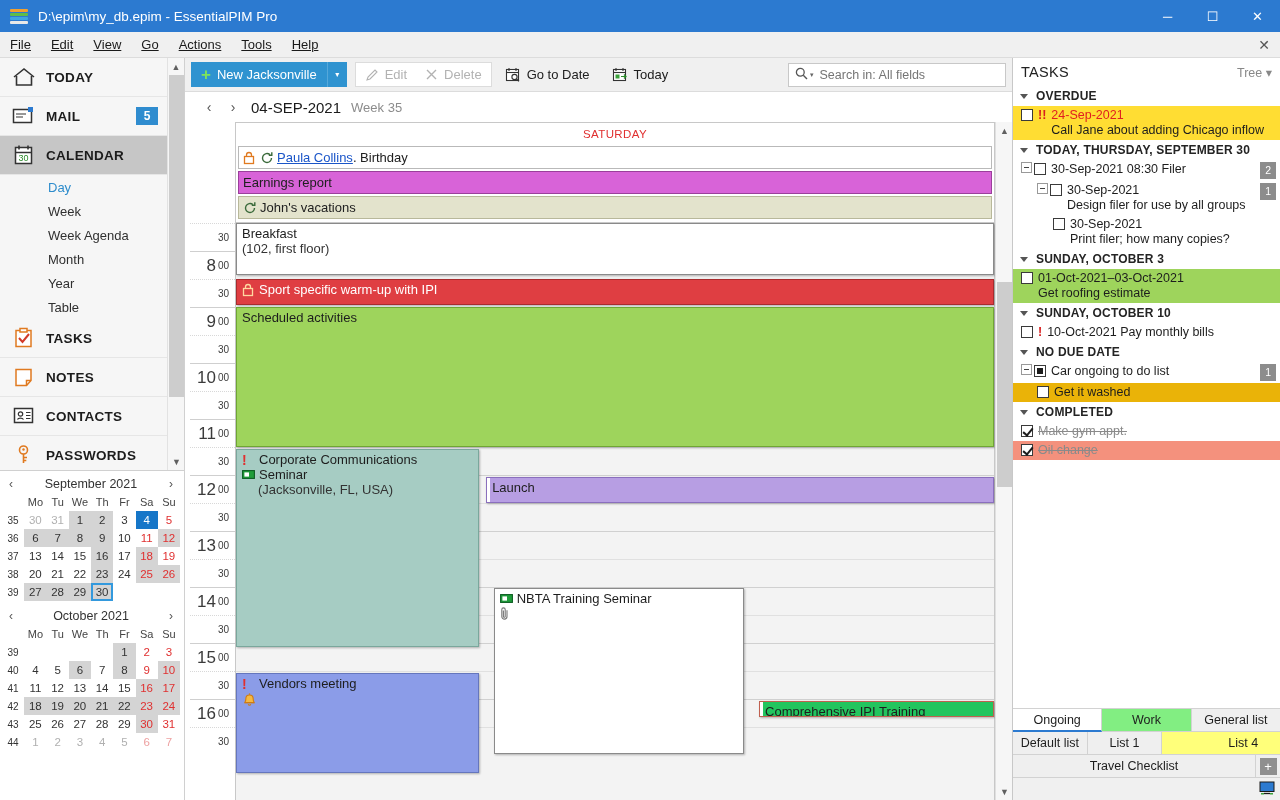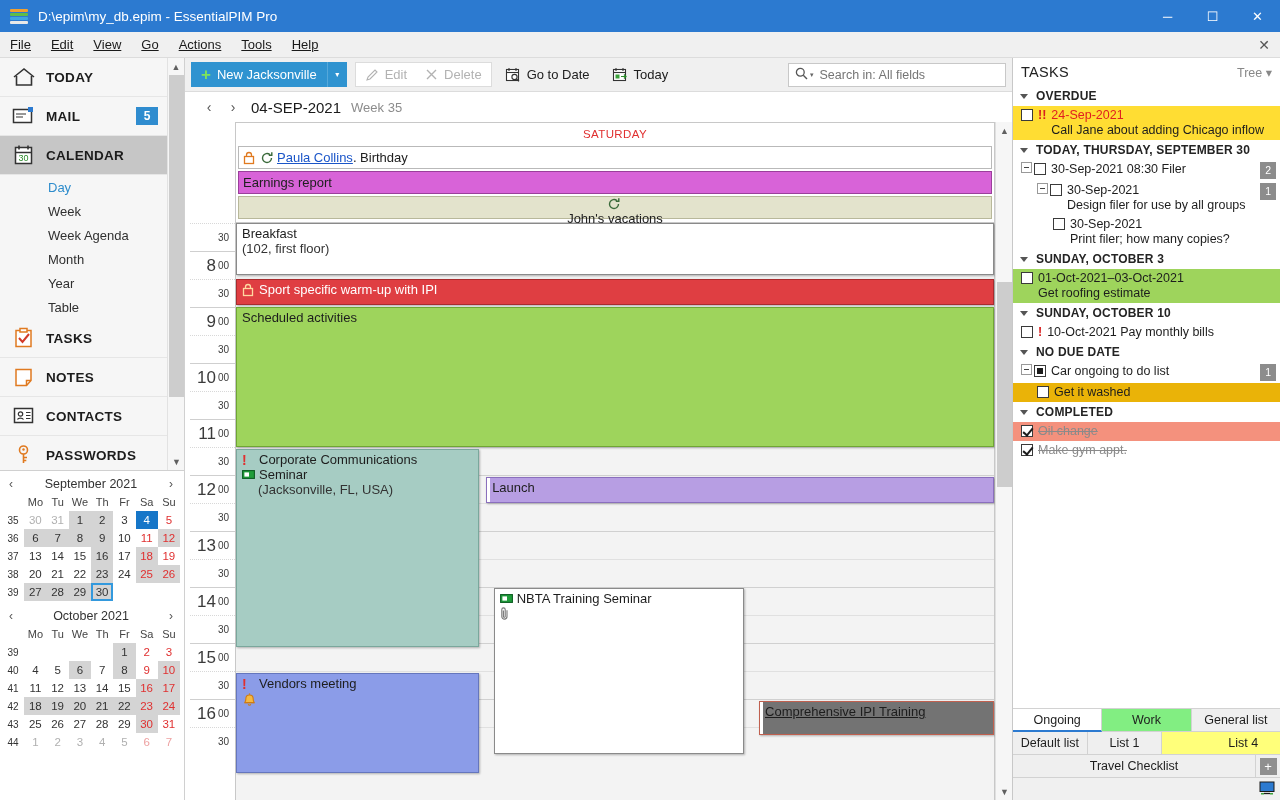--- a/index.html
+++ b/index.html
@@ -92,21 +92,21 @@
   .dn-date{font-size:15px;color:#1a1a1a;margin-left:6px;}
   .dn-week{font-size:13px;color:#8c8c8c;margin-left:10px;}
 
   
   .calwrap{flex:1;display:flex;overflow:hidden;background:#fff;padding-left:5px;}
   .calbody{flex:1;display:flex;flex-direction:column;min-width:0;}
   .dayhead{height:22px;border:1px solid #c8c8c8;border-bottom:0;margin-left:45px;display:flex;align-items:center;justify-content:center;
            color:#e03030;font-size:11.5px;letter-spacing:.4px;background:#fff;}
   .allday{margin-left:45px;border:1px solid #c8c8c8;border-top:0;background:#fff;padding:2px 2px 3px 2px;}
   .ad-ev{height:23px;display:flex;align-items:center;padding:0 4px;font-size:13px;margin-bottom:2px;border:1px solid #b9b9b9;}
-  .ad-ev:last-child{margin-bottom:0;flex-direction:column;}
+  .ad-ev:last-child{margin-bottom:0;}
   .ad-link{color:#1a55c8;text-decoration:underline;}
   .icn{width:14px;height:14px;margin-right:3px;flex:0 0 auto;display:inline-block;}
 
   .gridarea{flex:1;display:flex;overflow:hidden;position:relative;}
   .gutter{width:45px;flex:0 0 45px;background:#fff;}
   .slot{height:28px;border-top:1px solid #e8e8e8;display:flex;align-items:center;justify-content:flex-end;padding-right:6px;}
   .slot.hr{border-top:1px solid #cfcfcf;}
   .slot.half{border-top:1px dotted #d8d8d8;}
   .hrnum{font-size:17px;color:#3b3b3b;}
   .minnum{font-size:10px;color:#3b3b3b;margin-left:2px;}
@@ -691,21 +691,21 @@
                   <span class="icn"><span style="color:#e03030;font-weight:bold;font-size:14px;line-height:1">!</span></span>
                   <span>Vendors meeting</span>
                 </div>
                 <div><span class="icn"><svg width="15" height="16" viewBox="0 0 15 16">
                       <path d="M3 11.5c0-1 .8-1.4.8-3.6C3.8 5.6 5.3 4 7.5 4s3.7 1.6 3.7 3.9c0 2.2.8 2.6.8 3.6z" fill="#f5b942" stroke="#d07c12" stroke-width="1.1"></path>
                       <path d="M2.4 11.8h10.2" stroke="#d07c12" stroke-width="1.2"></path>
                       <path d="M6.2 13.2a1.4 1.4 0 002.6 0" fill="none" stroke="#d07c12" stroke-width="1.1"></path>
                       <path d="M7.5 2.4v1.4" stroke="#d07c12" stroke-width="1.2"></path>
                     </svg></span></div>
               </div>
-              <div class="ev" style="top: 478px; height: 34px; left: 69%; width: 31%; background: #737373; border-color: rgb(192, 96, 79); color: rgb(29, 29, 29); text-decoration: underline;">
+              <div class="ev" style="top: 478px; height: 16px; left: 69%; width: 31%; background: #22c55e; border-color: rgb(192, 96, 79); color: rgb(29, 29, 29); text-decoration: underline;">
                 <span class="bar" style="background:#ffffff"></span>
                 <div class="t" style="display:flex;align-items:center">
                   <span>Comprehensive IPI Training</span>
                 </div>
               </div>
             </div>
         </div>
       </div>
       <div class="vsb">
         <div class="a top">▲</div>
@@ -797,31 +797,31 @@
         <div class="tk" style="background: #eab308; padding-left: 24px;">
           <span class="ind">
             <span class="cb"></span>
           </span>
           <span class="tkbody"><span class="tk-date">Get it washed</span></span>
         </div>
         <div class="grp">
           <span class="tri"></span>
           <span>COMPLETED</span>
         </div>
+        <div class="tk done" style="padding-left: 8px;">
+          <span class="ind">
+            <span class="cb chk"></span>
+          </span>
+          <span class="tkbody"><span class="tk-date">Make gym appt.</span></span>
+        </div>
         <div class="tk done" style="background: rgb(244, 145, 125); padding-left: 8px;">
           <span class="ind">
             <span class="cb chk"></span>
           </span>
           <span class="tkbody"><span class="tk-date">Oil change</span></span>
-        </div>
-        <div class="tk done" style="padding-left: 8px;">
-          <span class="ind">
-            <span class="cb chk"></span>
-          </span>
-          <span class="tkbody"><span class="tk-date">Make gym appt.</span></span>
         </div>
       </div>
     <div class="tabsbox" id="tabsbox">
         <div class="tabrow">
           <div class="tab act">
             <span>Ongoing</span>
           </div>
           <div class="tab" style="background: rgb(130, 238, 130);">
             <span>Work</span>
           </div>

